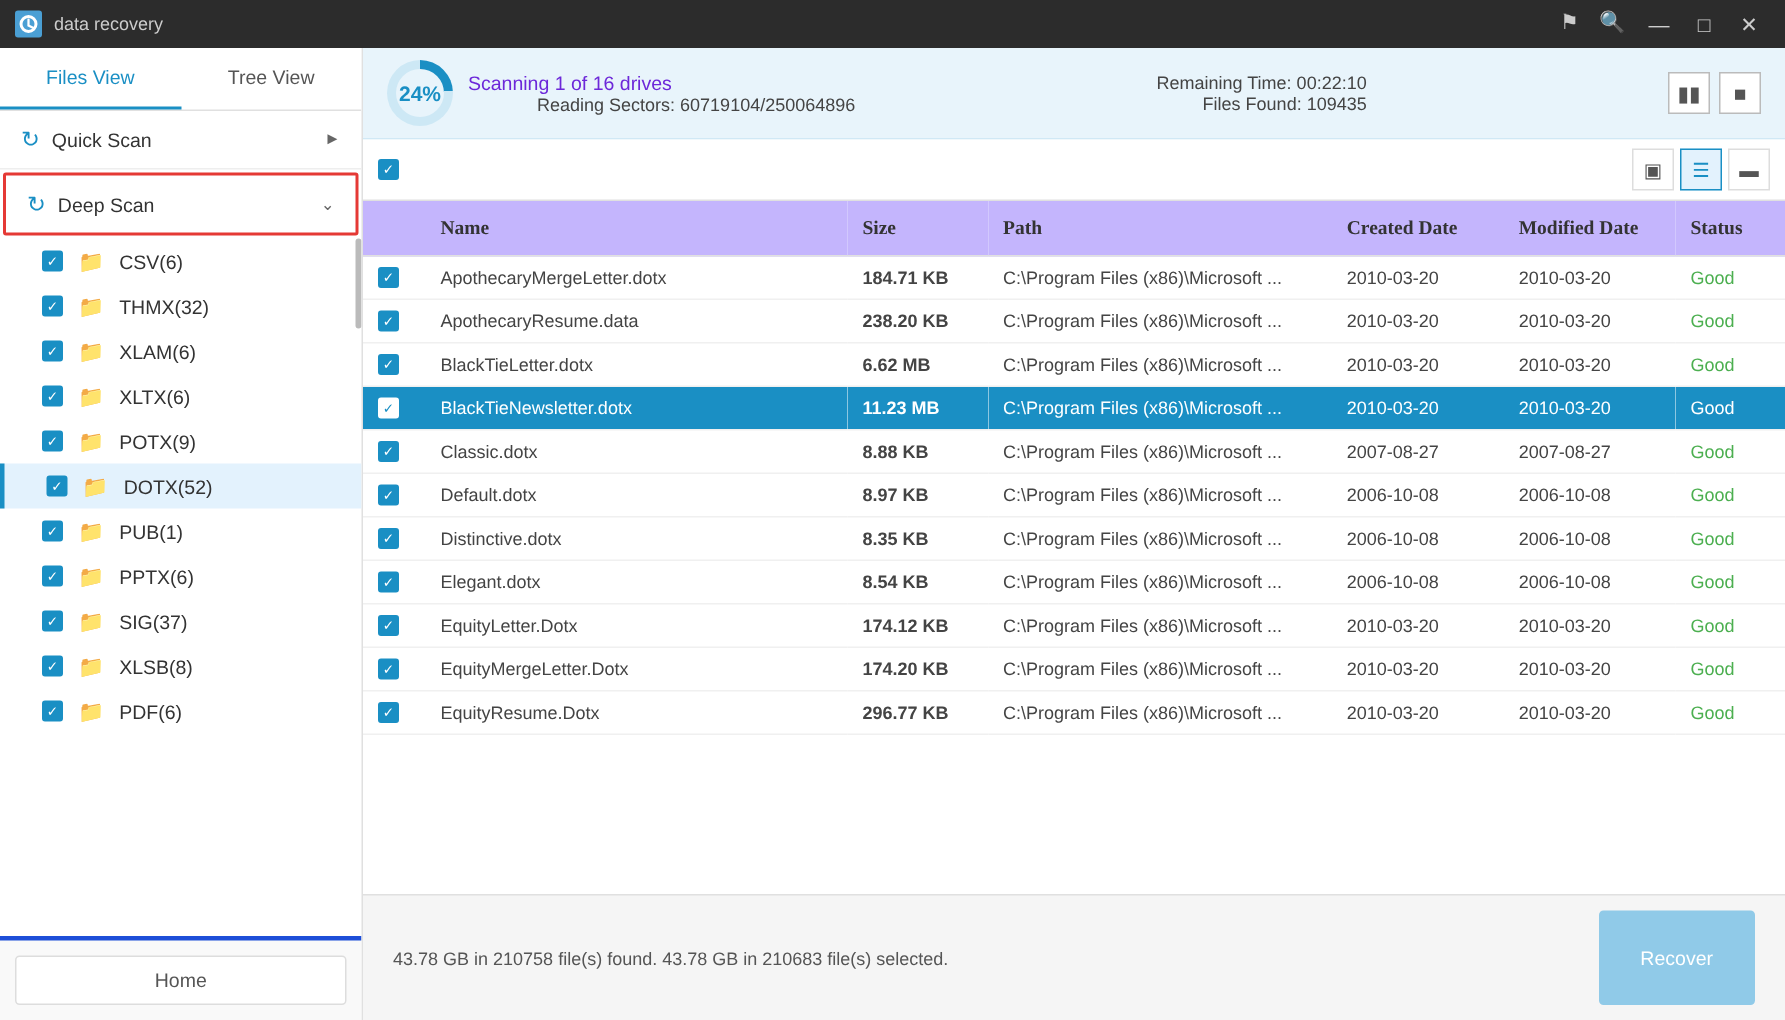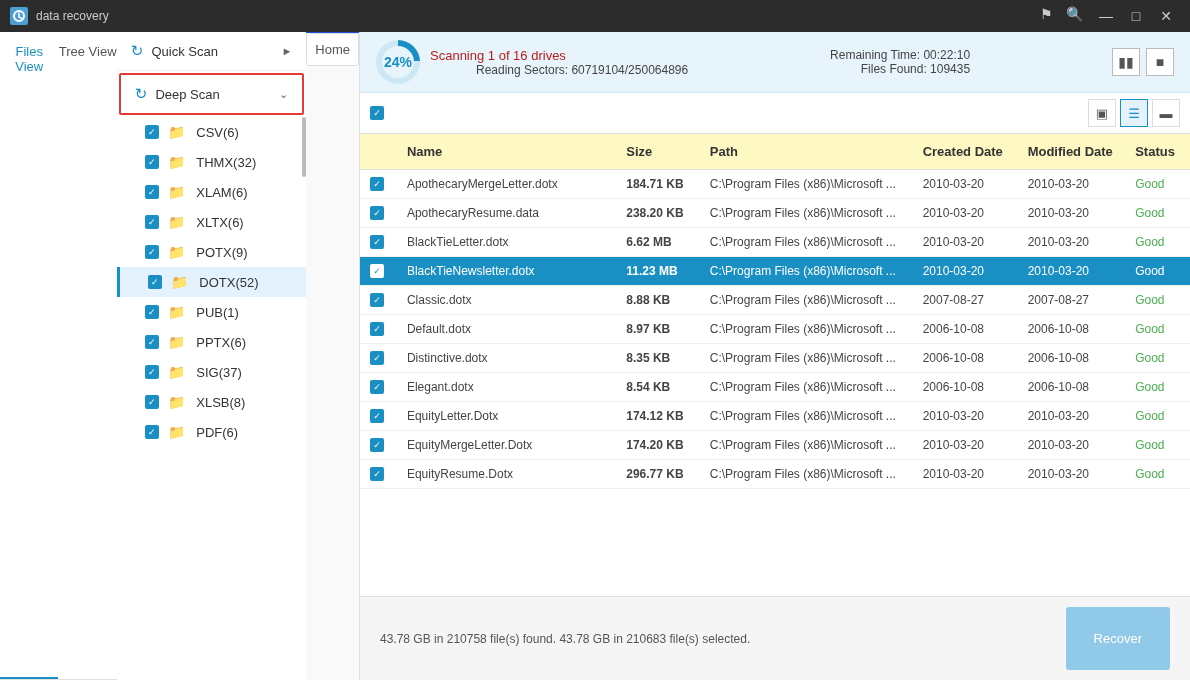--- a/index.html
+++ b/index.html
@@ -24,25 +24,25 @@
       color: #ccc; cursor: pointer; display: flex; align-items: center; justify-content: center;
       font-size: 14px;
     }
     .titlebar-icon { color: #ccc; font-size: 14px; cursor: pointer; padding: 4px 6px; }
 
     
     .main-container { display: flex; height: calc(680px - 32px); }
 
     
     .sidebar {
-      width: 360px;
+      width: 242px;
       background: #fff;
       border-right: 1px solid #e0e0e0;
       display: flex;
-      flex-direction: row;
+      flex-direction: column;
       overflow: hidden;
     }
 
     
     .tabs {
       display: flex;
       border-bottom: 1px solid #e0e0e0;
       background: #fff;
     }
     .tab {
@@ -107,21 +107,22 @@
     }
     .checkbox-blue::after { content: '✓'; color: #fff; font-size: 9px; }
 
     
     .scrollbar-indicator {
       position: absolute; right: 0; top: 0; width: 4px; height: 60px; background: #bbb; border-radius: 2px;
     }
 
     
     .sidebar-bottom {
-      border-top: 1px solid #1d4ed8;
+      padding: 10px;
+      border-top: 3px solid #1d4ed8;
       background: #f9f9f9;
     }
     .home-btn {
       width: 100%; padding: 8px; background: #fff; border: 1px solid #ddd;
       border-radius: 3px; cursor: pointer; color: #555; font-size: 13px;
     }
 
     
     .content-area {
       flex: 1;
@@ -148,21 +149,21 @@
       background: conic-gradient(#1a8fc4 0% 24%, #cde8f5 24% 100%);
       display: flex; align-items: center; justify-content: center;
       position: relative;
     }
     .progress-circle-inner {
       width: 32px; height: 32px; border-radius: 50%; background: #e8f4fb;
       display: flex; align-items: center; justify-content: center;
       font-size: 14px; color: #1a8fc4; font-weight: bold;
     }
     .scan-text { font-size: 12px; color: #444; margin-left: 46px; }
-    .scan-text-primary { font-size: 13px; color: #b91c1c; font-weight: 500; }
+    .scan-text-primary { font-size: 13px; color: #6d28d9; font-weight: 500; }
     .scan-right { text-align: right; font-size: 12px; color: #444; }
     .scan-controls { display: flex; gap: 6px; }
     .scan-ctrl-btn {
       width: 28px; height: 28px; border: 1px solid #bbb; background: #fff;
       cursor: pointer; display: flex; align-items: center; justify-content: center;
       font-size: 14px; color: #555;
     }
 
     
     .toolbar {
@@ -186,21 +187,21 @@
     .view-btn {
       width: 28px; height: 28px; border: 1px solid #ddd; background: #fff;
       cursor: pointer; display: flex; align-items: center; justify-content: center;
       font-size: 13px; color: #555;
     }
     .view-btn.active { background: #e3f2fd; border-color: #1a8fc4; color: #1a8fc4; }
 
     
     .file-table-wrap { flex: 1; overflow-y: auto; overflow-x: hidden; }
     .file-table { width: 100%; border-collapse: collapse; }
-    .file-table thead tr { background: #fef9c3; }
+    .file-table thead tr { background: #c4b5fd; font-family: Liberation Serif, serif; }
     .file-table th {
       text-align: left;
       padding: 10px 10px;
       font-weight: 600;
       color: #333;
       border-bottom: 1px solid #e0e0e0;
       font-size: 13px;
       white-space: nowrap;
     }
     .file-table th:first-child { width: 40px; }

